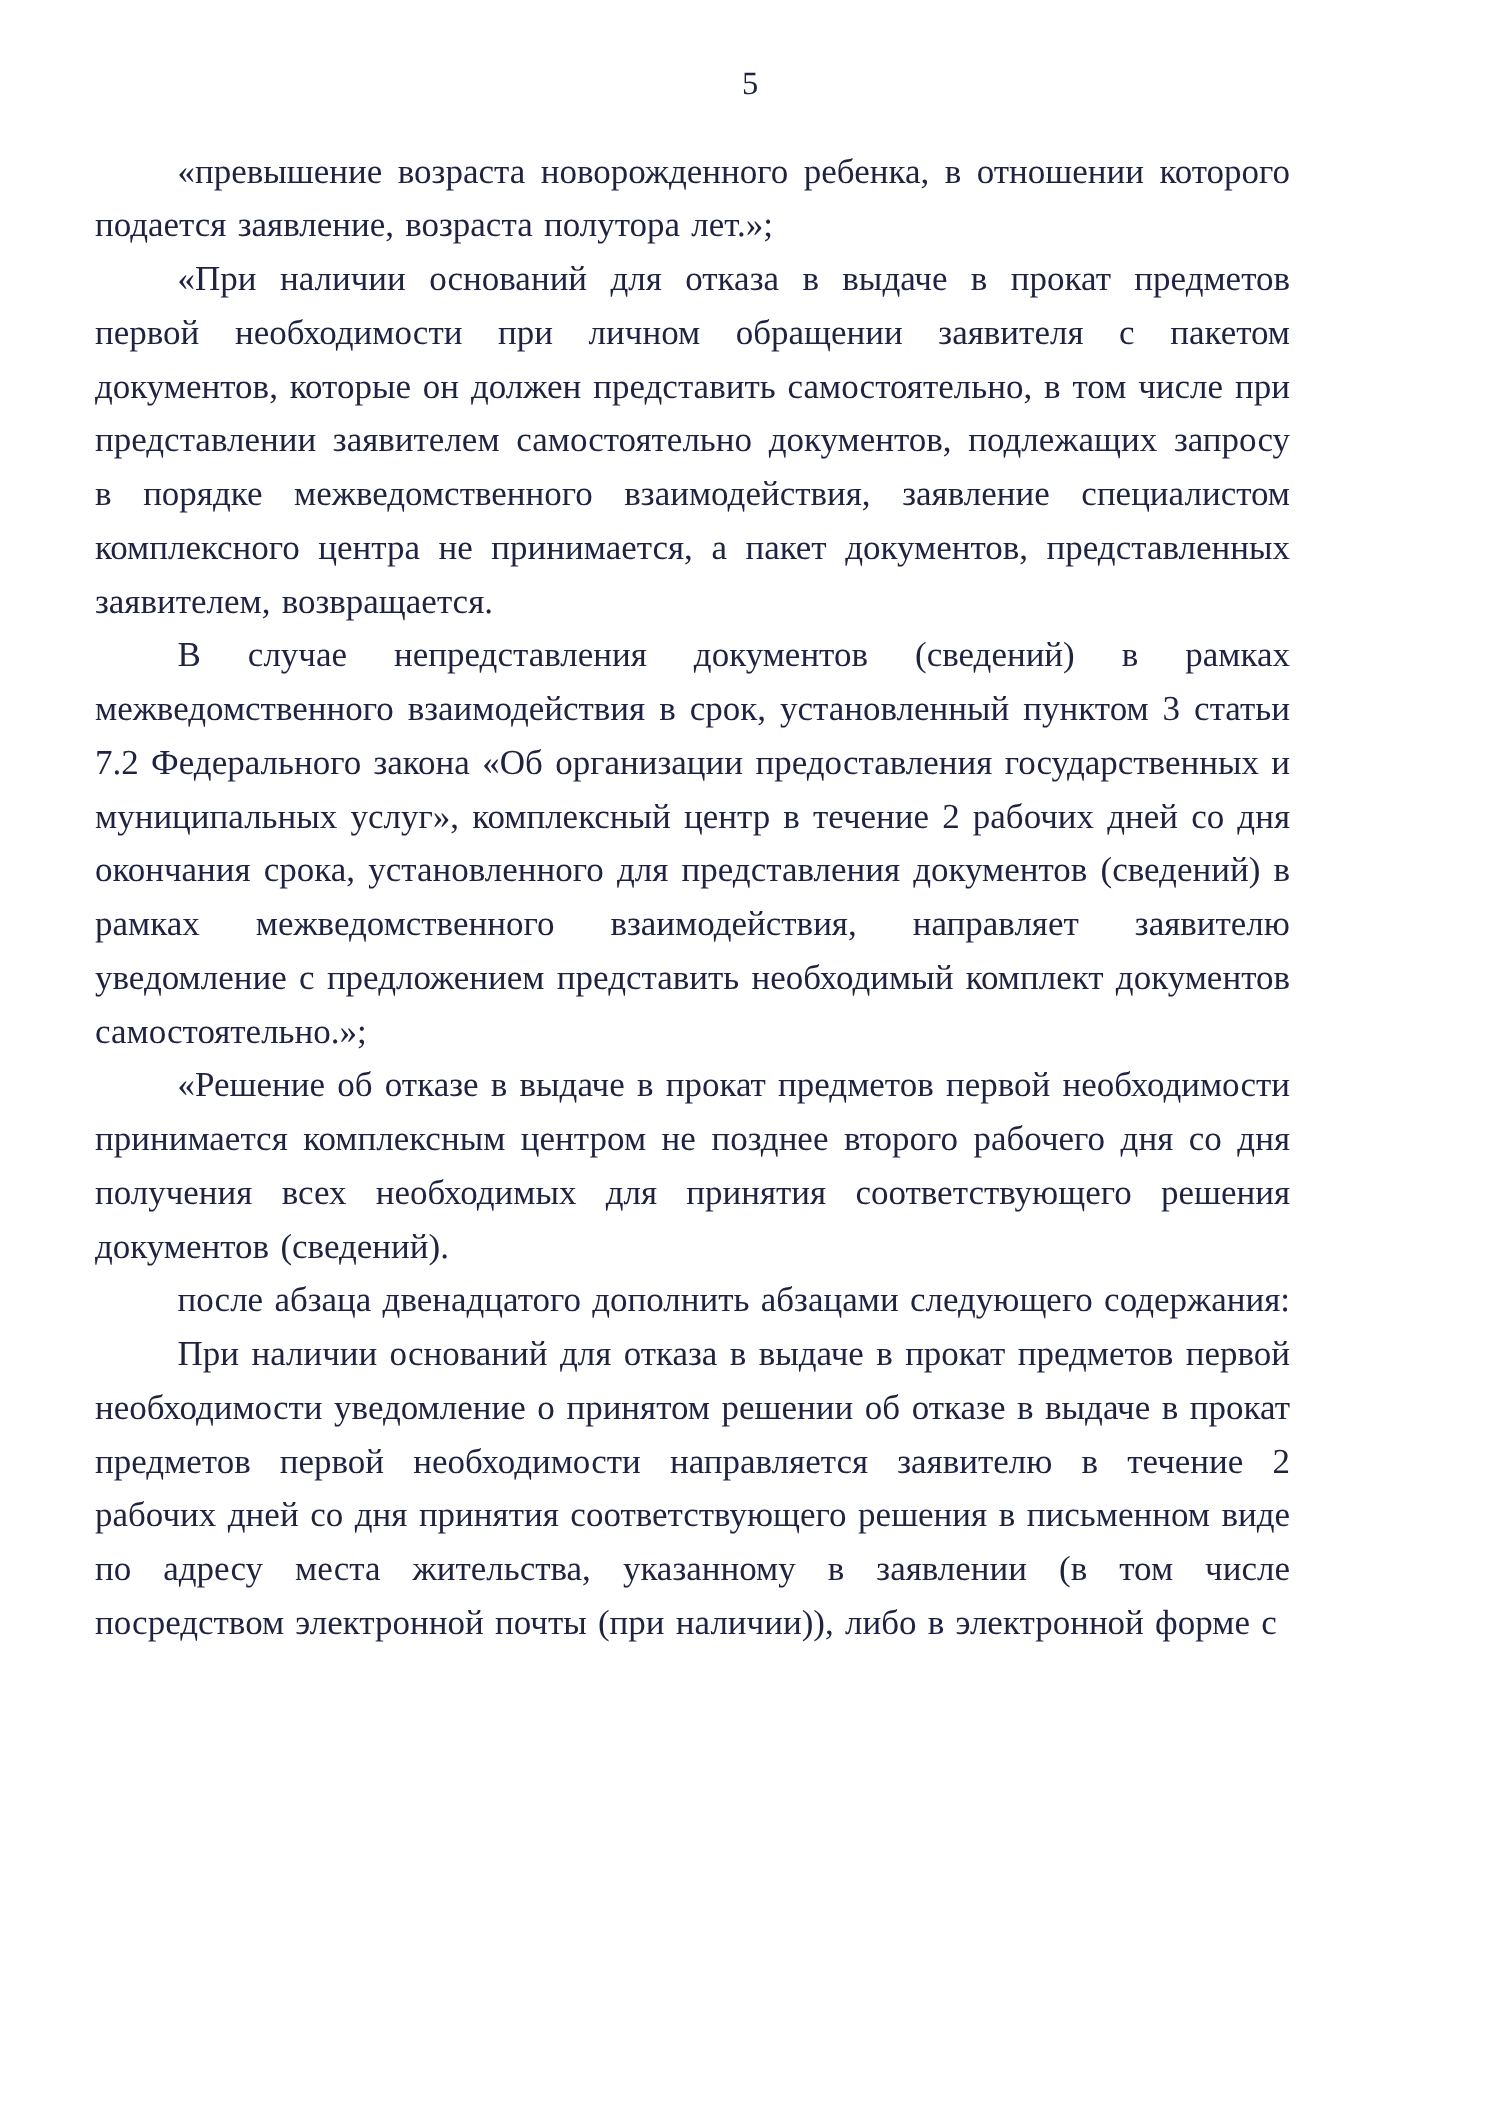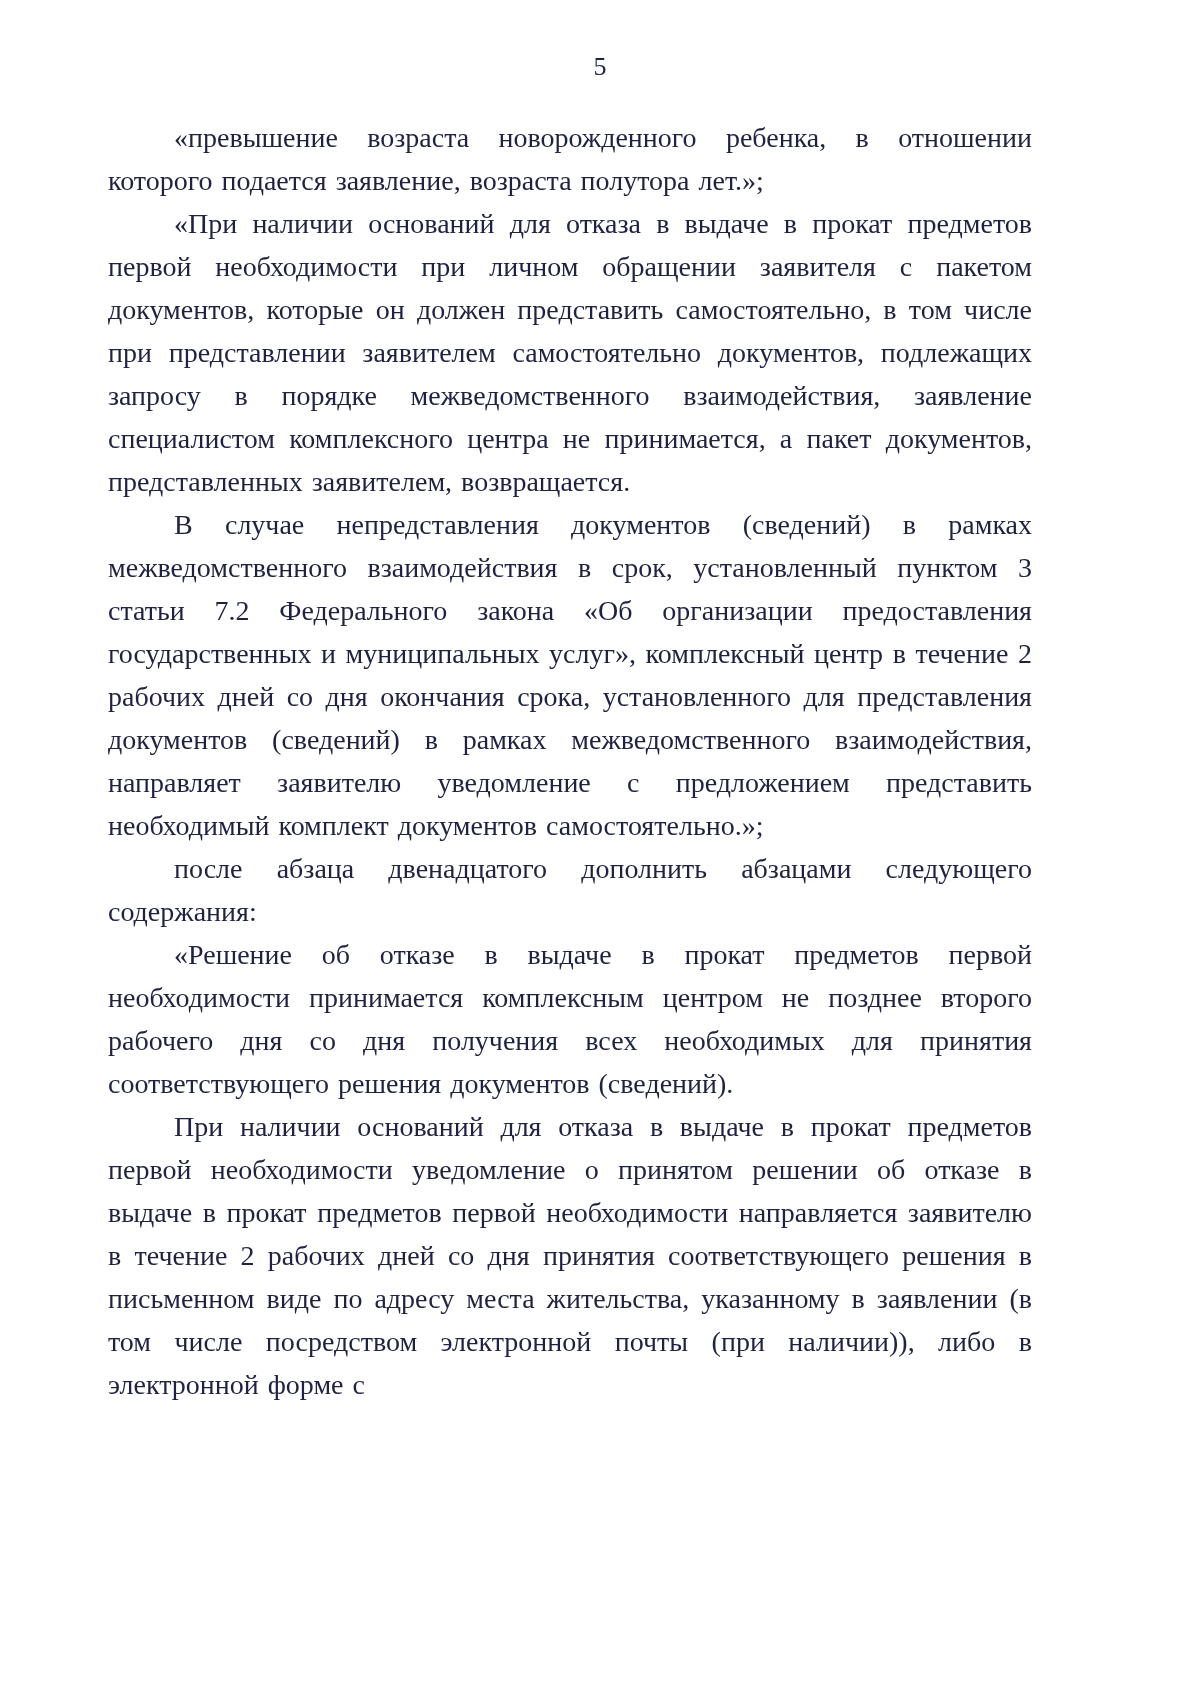--- a/index.html
+++ b/index.html
@@ -26,21 +26,21 @@
 
   .page-number {
     text-align: center;
     font-size: 26px;
     line-height: 30px;
     color: #1f2240;
     margin-bottom: 34px;
   }
 
   .doc-body {
-    padding-left: 108px;
+    padding-left: 76px;
     padding-right: 168px;
   }
 
   .para {
     font-size: 28px;
     line-height: 43px;
     text-align: justify;
     text-indent: 66px;
     word-spacing: 2px;
     color: #1f2240;
@@ -49,17 +49,17 @@
 </head>
 <body>
 
 <div class="page">
   <div class="page-number">5</div>
 
   <div class="doc-body">
     <p class="para">«превышение возраста новорожденного ребенка, в отношении которого подается заявление, возраста полутора лет.»;</p>
     <p class="para">«При наличии оснований для отказа в выдаче в прокат предметов первой необходимости при личном обращении заявителя с пакетом документов, которые он должен представить самостоятельно, в том числе при представлении заявителем самостоятельно документов, подлежащих запросу в порядке межведомственного взаимодействия, заявление специалистом комплексного центра не принимается, а пакет документов, представленных заявителем, возвращается.</p>
     <p class="para">В случае непредставления документов (сведений) в рамках межведомственного взаимодействия в срок, установленный пунктом 3 статьи 7.2 Федерального закона «Об организации предоставления государственных и муниципальных услуг», комплексный центр в течение 2 рабочих дней со дня окончания срока, установленного для представления документов (сведений) в рамках межведомственного взаимодействия, направляет заявителю уведомление с предложением представить необходимый комплект документов самостоятельно.»;</p>
+    <p class="para">«Решение об отказе в выдаче в прокат предметов первой необходимости принимается комплексным центром не позднее второго рабочего дня со дня получения всех необходимых для принятия соответствующего решения документов (сведений).</p>
     <p class="para">после абзаца двенадцатого дополнить абзацами следующего содержания:</p>
-    <p class="para">«Решение об отказе в выдаче в прокат предметов первой необходимости принимается комплексным центром не позднее второго рабочего дня со дня получения всех необходимых для принятия соответствующего решения документов (сведений).</p>
     <p class="para">При наличии оснований для отказа в выдаче в прокат предметов первой необходимости уведомление о принятом решении об отказе в выдаче в прокат предметов первой необходимости направляется заявителю в течение 2 рабочих дней со дня принятия соответствующего решения в письменном виде по адресу места жительства, указанному в заявлении (в том числе посредством электронной почты (при наличии)), либо в электронной форме с</p>
   </div>
 </div>
 
 </body></html>

